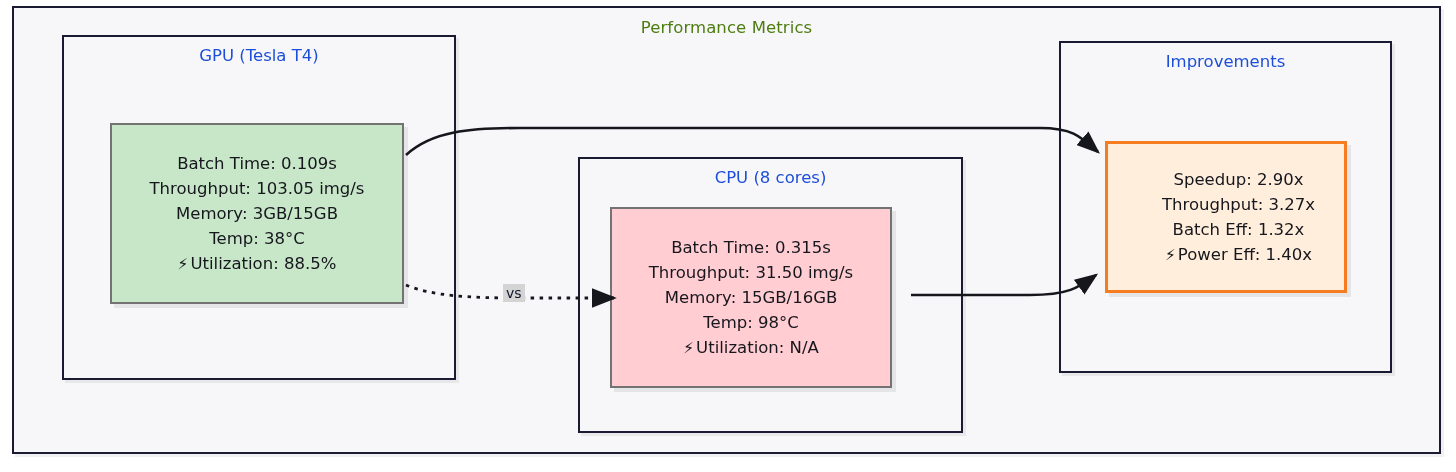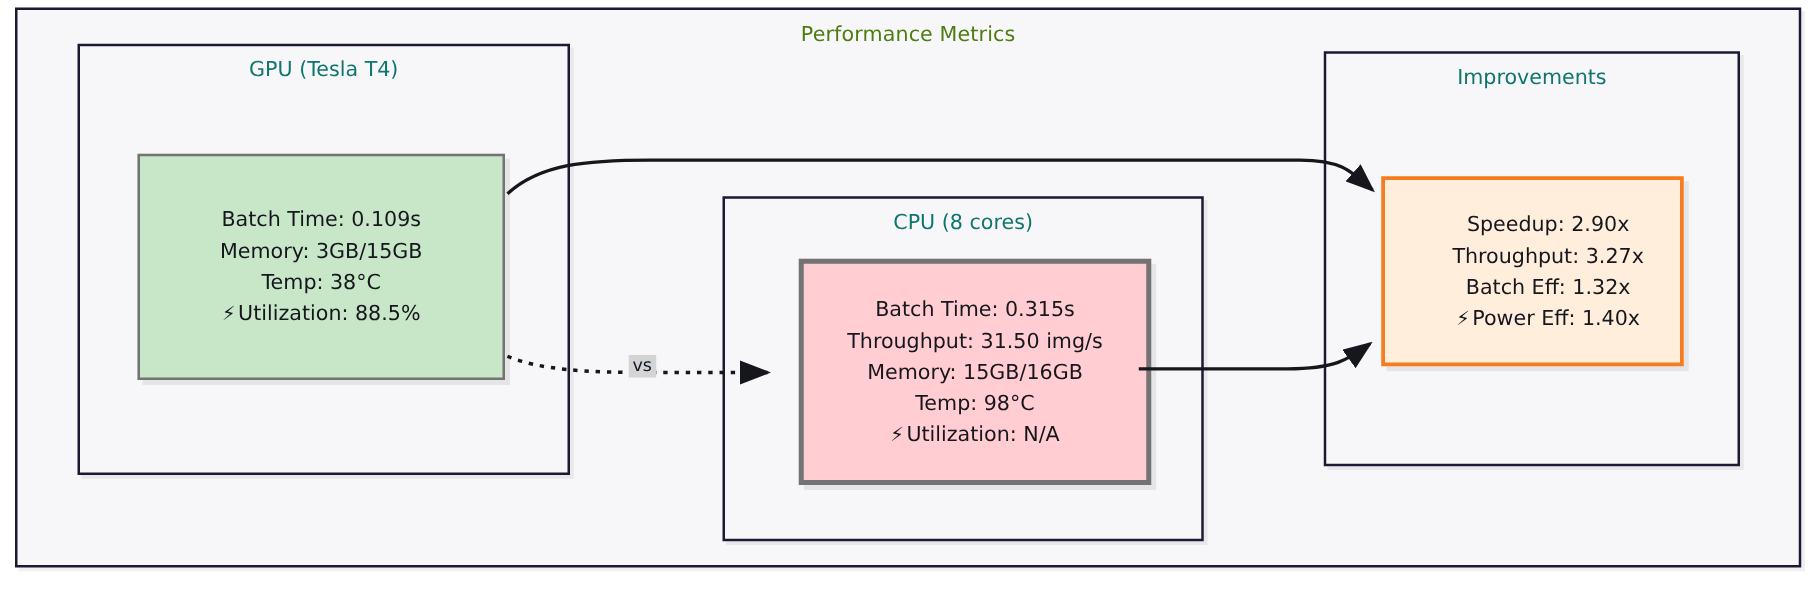--- a/index.html
+++ b/index.html
@@ -49,21 +49,21 @@
     box-sizing: border-box;
     box-shadow: 3px 3px 0 rgba(0,0,0,0.06);
   }
   .subgraph-title {
     position: absolute;
     left: 0;
     top: 9px;
     width: 100%;
     text-align: center;
     font-size: 16.5px;
-    color: #0f766e;
+    color: #1d4ed8;
   }
 
   #sg-gpu   { left: 62px;   top: 35px;  width: 394px; height: 345px; }
   #sg-cpu   { left: 578px;  top: 157px; width: 385px; height: 276px; }
   #sg-impr  { left: 1059px; top: 41px;  width: 333px; height: 332px; }
 
   
   .node {
     position: absolute;
     box-sizing: border-box;
@@ -83,23 +83,23 @@
     font-size: 15.5px;
     margin-right: 2px;
   }
 
   #node-gpu {
     left: 110px; top: 123px; width: 294px; height: 181px;
     background: #c7e7c8;
     border: 2px solid #737373;
   }
   #node-cpu {
-    left: 639px; top: 207px; width: 282px; height: 181px;
+    left: 610px; top: 207px; width: 282px; height: 181px;
     background: #ffcdd2;
-    border: 4px solid #737373;
+    border: 2px solid #737373;
   }
   #node-impr {
     left: 1105px; top: 141px; width: 242px; height: 152px;
     background: #ffeedc;
     border: 3px solid #f57c1f;
     padding-left: 25px;
   }
 
   
   #edges {
@@ -130,20 +130,21 @@
   <div class="outer-frame">
     <div class="outer-title">Performance Metrics</div>
   </div>
 
   <div class="subgraph" id="sg-gpu">
     <div class="subgraph-title">GPU (Tesla T4)</div>
   </div>
 
   <div class="node" id="node-gpu">
     <div class="line">Batch Time: 0.109s</div>
+    <div class="line">Throughput: 103.05 img/s</div>
     <div class="line">Memory: 3GB/15GB</div>
     <div class="line">Temp: 38°C</div>
     <div class="line">
       <span class="bolt">⚡</span><span>Utilization: 88.5%</span>
     </div>
   </div>
 
   <div class="subgraph" id="sg-cpu">
     <div class="subgraph-title">CPU (8 cores)</div>
   </div>

